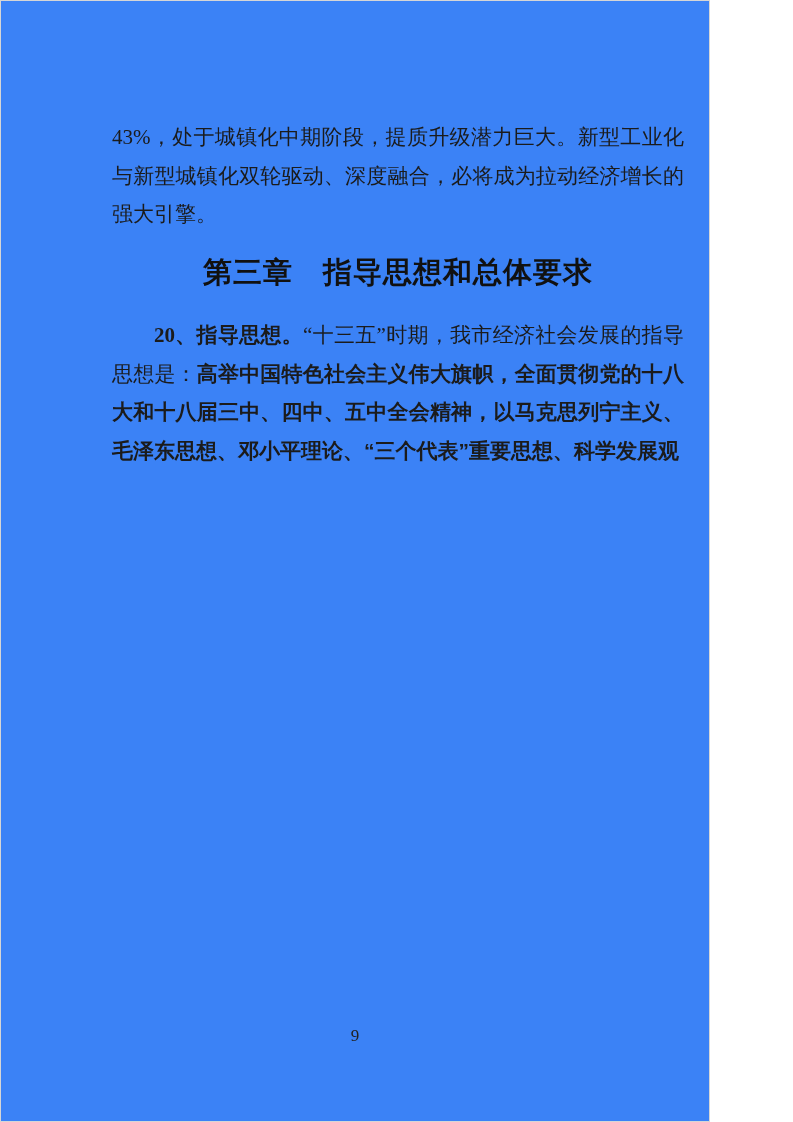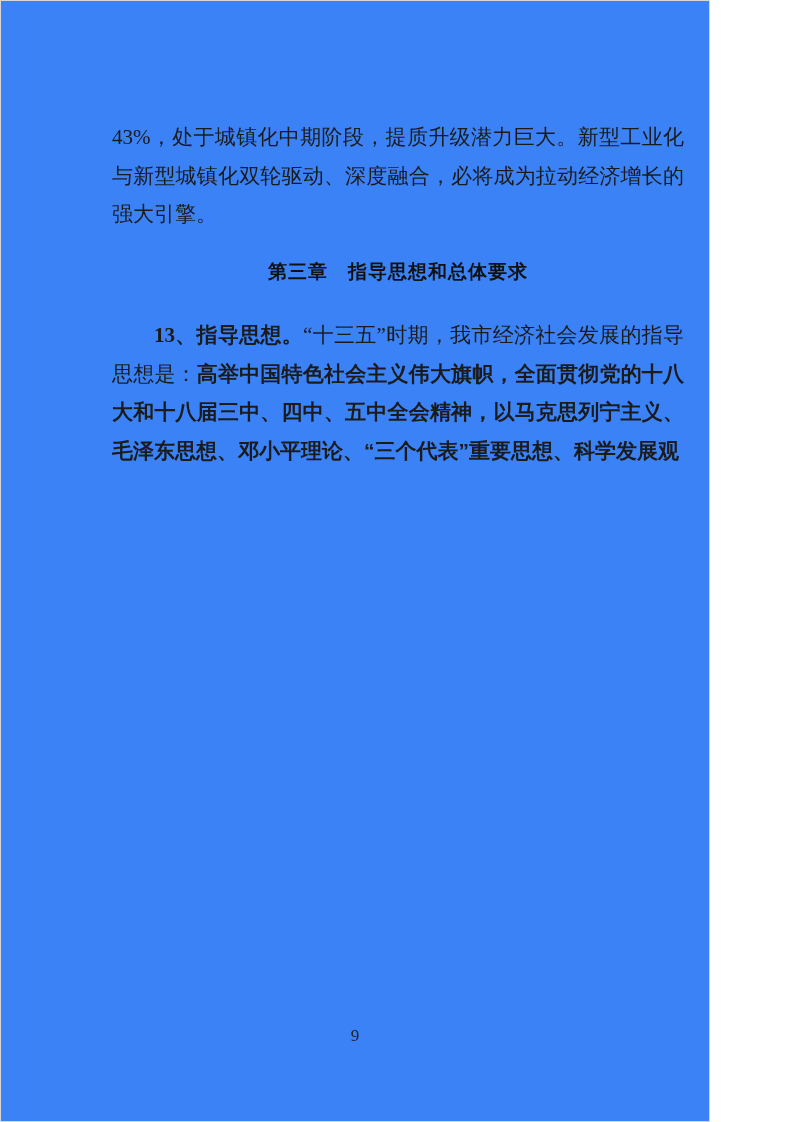--- a/index.html
+++ b/index.html
@@ -37,21 +37,21 @@
   .run-bold {
     font-weight: bold;
   }
   .run-heiti {
     font-family: "Liberation Sans", "DejaVu Sans", sans-serif;
     font-weight: bold;
   }
   h2.chapter-heading {
     margin: 19px 0 24px 0;
     font-family: "Liberation Sans", "DejaVu Sans", sans-serif;
-    font-size: 19px;
+    font-size: 29px;
     font-weight: bold;
     line-height: 38.7px;
     text-align: center;
     text-indent: 0;
     letter-spacing: 1px;
     color: #111111;
   }
   .page-number {
     position: absolute;
     top: 1024px;
@@ -72,20 +72,20 @@
 
     <p class="para continuation">
       <span class="run-regular">43%，处于城镇化中期阶段，提质升级潜力巨大。新型工业化与新型城镇化双轮驱动、深度融合，必将成为拉动经济增长的强大引擎。</span>
     </p>
 
 
 
     <h2 class="chapter-heading">第三章　指导思想和总体要求</h2>
 
     <p class="para">
-      <span class="run-bold">13、指导思想。</span><span class="run-regular">“十三五”时期，我市经济社会发展的指导思想是：</span><span class="run-heiti">高举中国特色社会主义伟大旗帜，全面贯彻党的十八大和十八届三中、四中、五中全会精神，以马克思列宁主义、毛泽东思想、邓小平理论、“三个代表”重要思想、科学发展观</span>
+      <span class="run-bold">20、指导思想。</span><span class="run-regular">“十三五”时期，我市经济社会发展的指导思想是：</span><span class="run-heiti">高举中国特色社会主义伟大旗帜，全面贯彻党的十八大和十八届三中、四中、五中全会精神，以马克思列宁主义、毛泽东思想、邓小平理论、“三个代表”重要思想、科学发展观</span>
     </p>
 
   </div>
 
   <div class="page-number">9</div>
 
 </div>
 
 </body></html>

